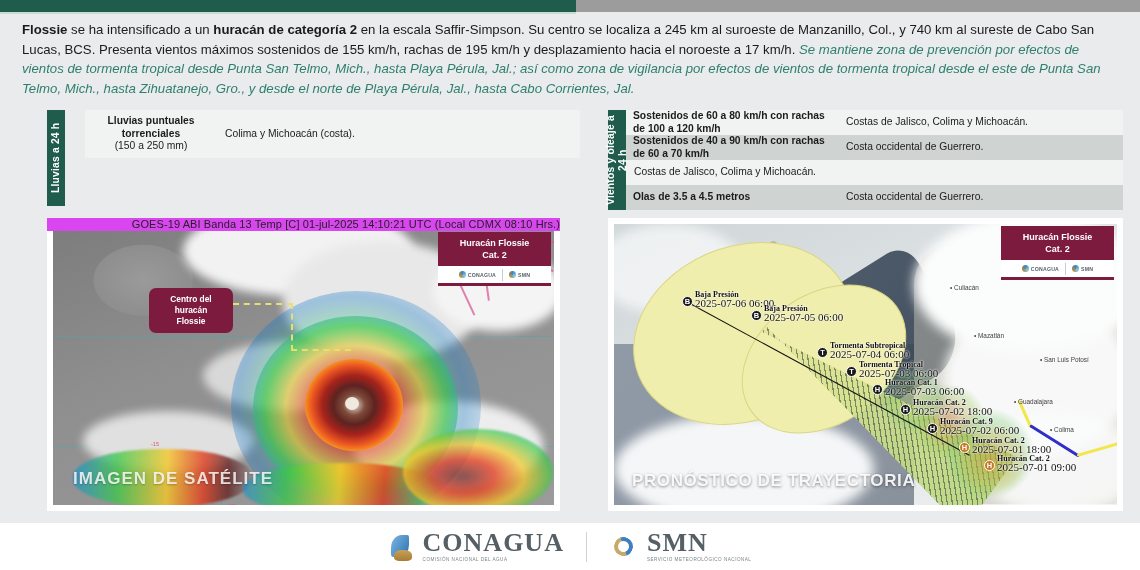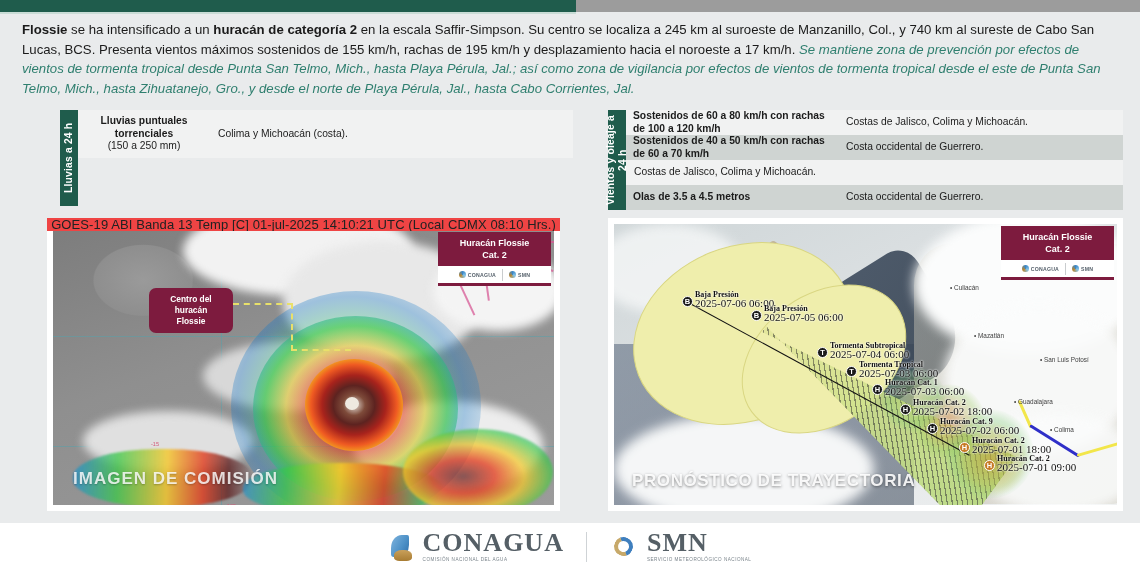--- a/index.html
+++ b/index.html
@@ -36,42 +36,42 @@
   }
   .tbl .rows { flex:1; display:flex; flex-direction:column; }
   .trow { display:flex; }
   .trow.odd  { background:#f1f2f2; }
   .trow.even { background:#cfd4d2; }
   .cell-a { font-weight:bold; color:#1b1b1b; padding:5px 7px; display:flex; align-items:center; }
   .cell-b { color:#1b1b1b; padding:5px 8px; display:flex; align-items:center; line-height:12.5px; }
   .cell-a .lt { font-weight:normal; }
 
   
-  #tbl-lluvias { left:60px; top:110px; width:513px; height:96px; }
+  #tbl-lluvias { left:47px; top:110px; width:513px; height:96px;gap:20px; }
   #tbl-lluvias .vhead { width:18px; }
   #tbl-lluvias .cell-a { width:132px; justify-content:center; text-align:center; line-height:12.5px; }
   #tbl-lluvias .cell-b { width:363px; }
   #tbl-lluvias .trow.odd  { height:48px; }
   #tbl-lluvias .trow.even { height:48px; }
 
   
   #tbl-vientos { left:608px; top:110px; width:515px; height:100px; }
   #tbl-vientos .vhead { width:18px; }
   #tbl-vientos .cell-a { width:212px; justify-content:flex-start; text-align:left; line-height:12.5px; }
   #tbl-vientos .cell-b { width:285px; }
   #tbl-vientos .trow { height:25px; }
 
   
   .panel { position:absolute; background:#fff; overflow:hidden; }
   #panel-sat  { left:47px;  top:218px; width:513px; height:293px; }
   #panel-traj { left:608px; top:218px; width:515px; height:293px; }
 
   .sat-header {
-    position:absolute; top:0; left:0; right:0; height:13px; background:#ef4444;
-    font-size:13px; color:#222; text-align:center; line-height:13px; letter-spacing:.1px;
+    position:absolute; top:0; left:0; right:0; height:13px; background:#d946ef;
+    font-size:11px; color:#222; text-align:right; line-height:13px; letter-spacing:.1px;
   }
 
   
   .sat-img { position:absolute; top:13px; left:6px; right:6px; bottom:6px; background:#8b8b8b; overflow:hidden; }
   .sat-base {
     position:absolute; inset:0;
     background:
       radial-gradient(ellipse 70px 50px at 18% 18%, #9a9a9a 0%, #8e8e8e 70%, transparent 72%),
       linear-gradient(160deg, #7d7d7d 0%, #8f8f8f 40%, #9b9b9b 100%);
   }
@@ -209,21 +209,21 @@
   </div>
   <div class="rows">
     <div class="trow odd">
       <div class="cell-a">
         <span><b>Sostenidos</b><span> de 60 a 80 km/h con </span><b>rachas</b><span> de 100 a 120 km/h</span></span>
       </div>
       <div class="cell-b">Costas de Jalisco, Colima y Michoacán.</div>
     </div>
     <div class="trow even">
       <div class="cell-a">
-        <span><b>Sostenidos</b><span> de 40 a 50 km/h con </span><b>rachas</b><span> de 60 a 70 km/h</span></span>
+        <span><b>Sostenidos</b><span> de 40 a 90 km/h con </span><b>rachas</b><span> de 60 a 70 km/h</span></span>
       </div>
       <div class="cell-b">Costa occidental de Guerrero.</div>
     </div>
     <div class="trow odd">
       <div class="cell-b">Costas de Jalisco, Colima y Michoacán.</div>
     </div>
     <div class="trow even">
       <div class="cell-a">
         <span><b>Olas</b><span> de 3.5 a 4.5 metros</span></span>
       </div>
@@ -291,21 +291,21 @@
 
     <div class="flossie-label" style="left:96px;top:57px;width:84px;">
       <span>Centro del</span><br>
       <span>huracán</span><br>
       <span>Flossie</span>
     </div>
     <div style="position:absolute;left:180px;top:72px;width:60px;height:0;border-top:2px dashed #e8e06a;"></div>
     <div style="position:absolute;left:238px;top:72px;width:0;height:48px;border-left:2px dashed #e8e06a;"></div>
     <div style="position:absolute;left:238px;top:118px;width:60px;height:0;border-top:2px dashed #e8e06a;"></div>
 
-    <div class="sat-watermark">IMAGEN DE COMISIÓN</div>
+    <div class="sat-watermark">IMAGEN DE SATÉLITE</div>
   </div>
 
   <div class="badge" style="right:9px;top:14px;">
     <div class="badge-top">
       <span>Huracán Flossie</span><br>
       <span>Cat. 2</span>
     </div>
     <div class="badge-bot">
       <span class="lg">
           <span class="swirl"></span>

